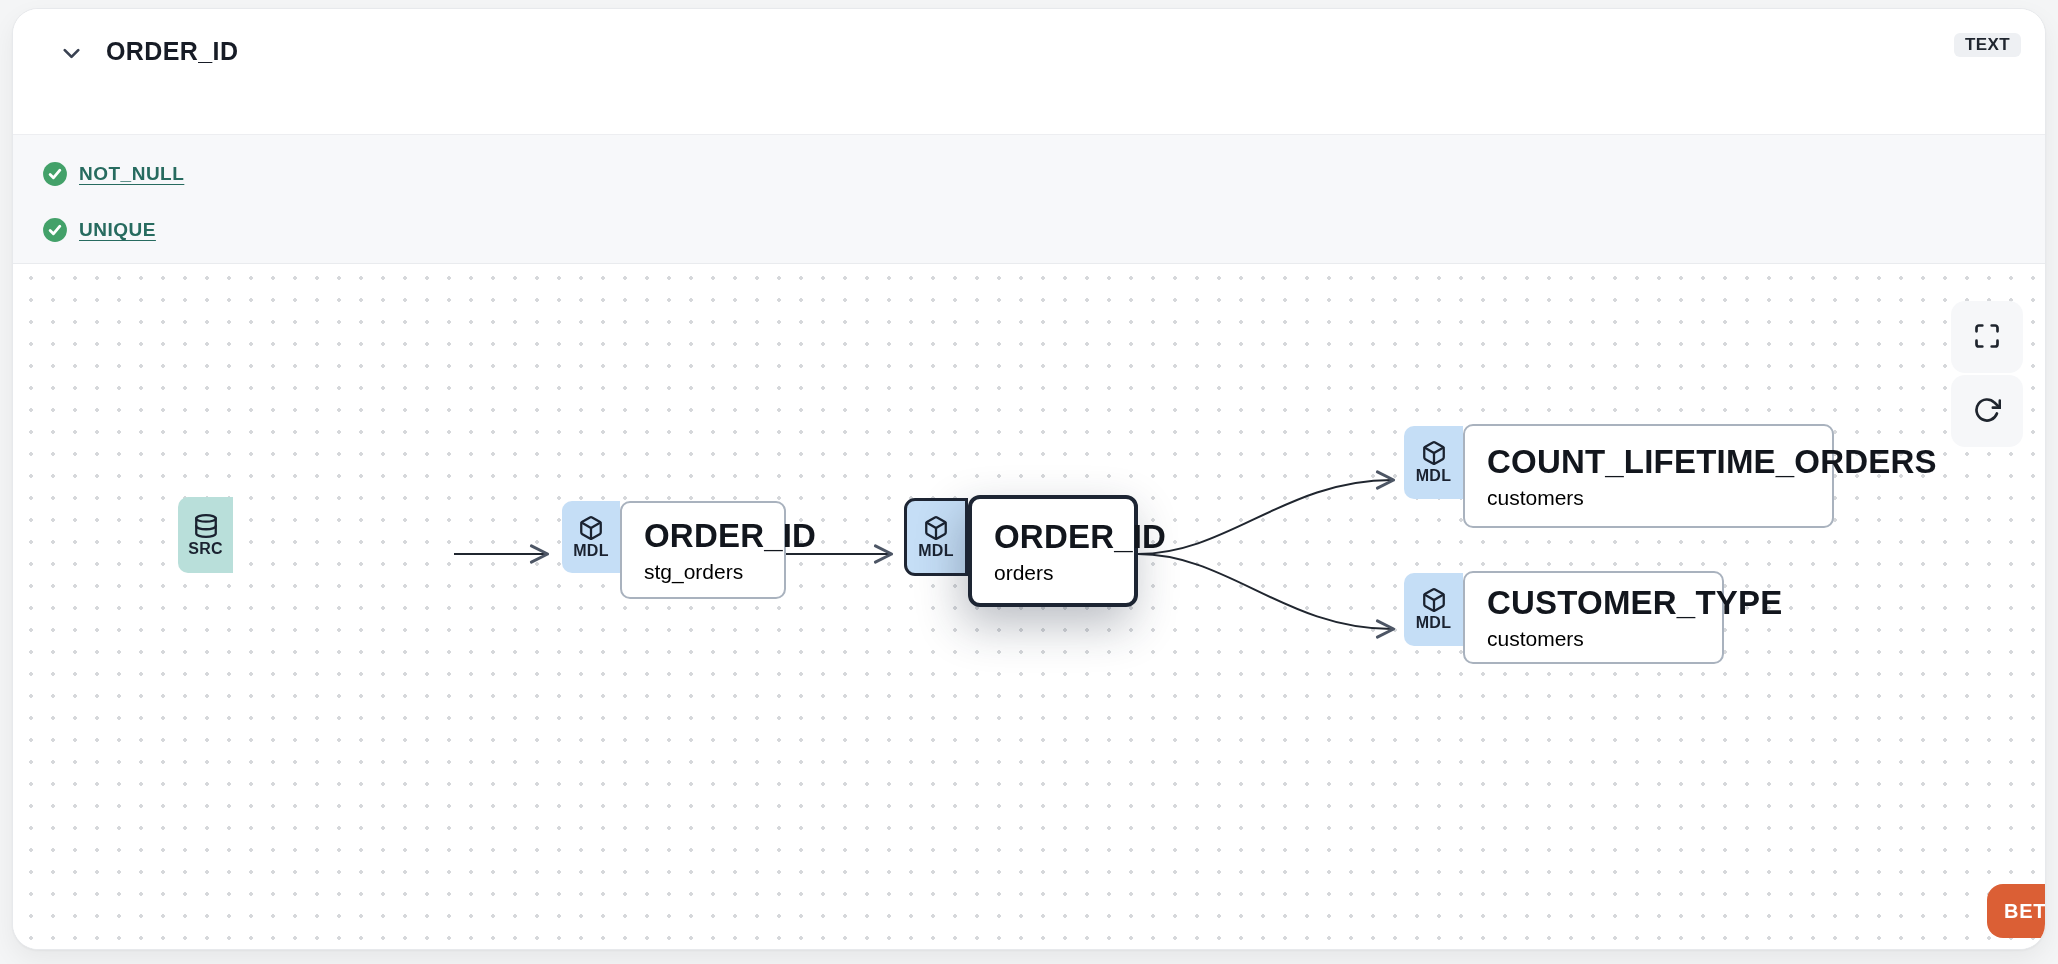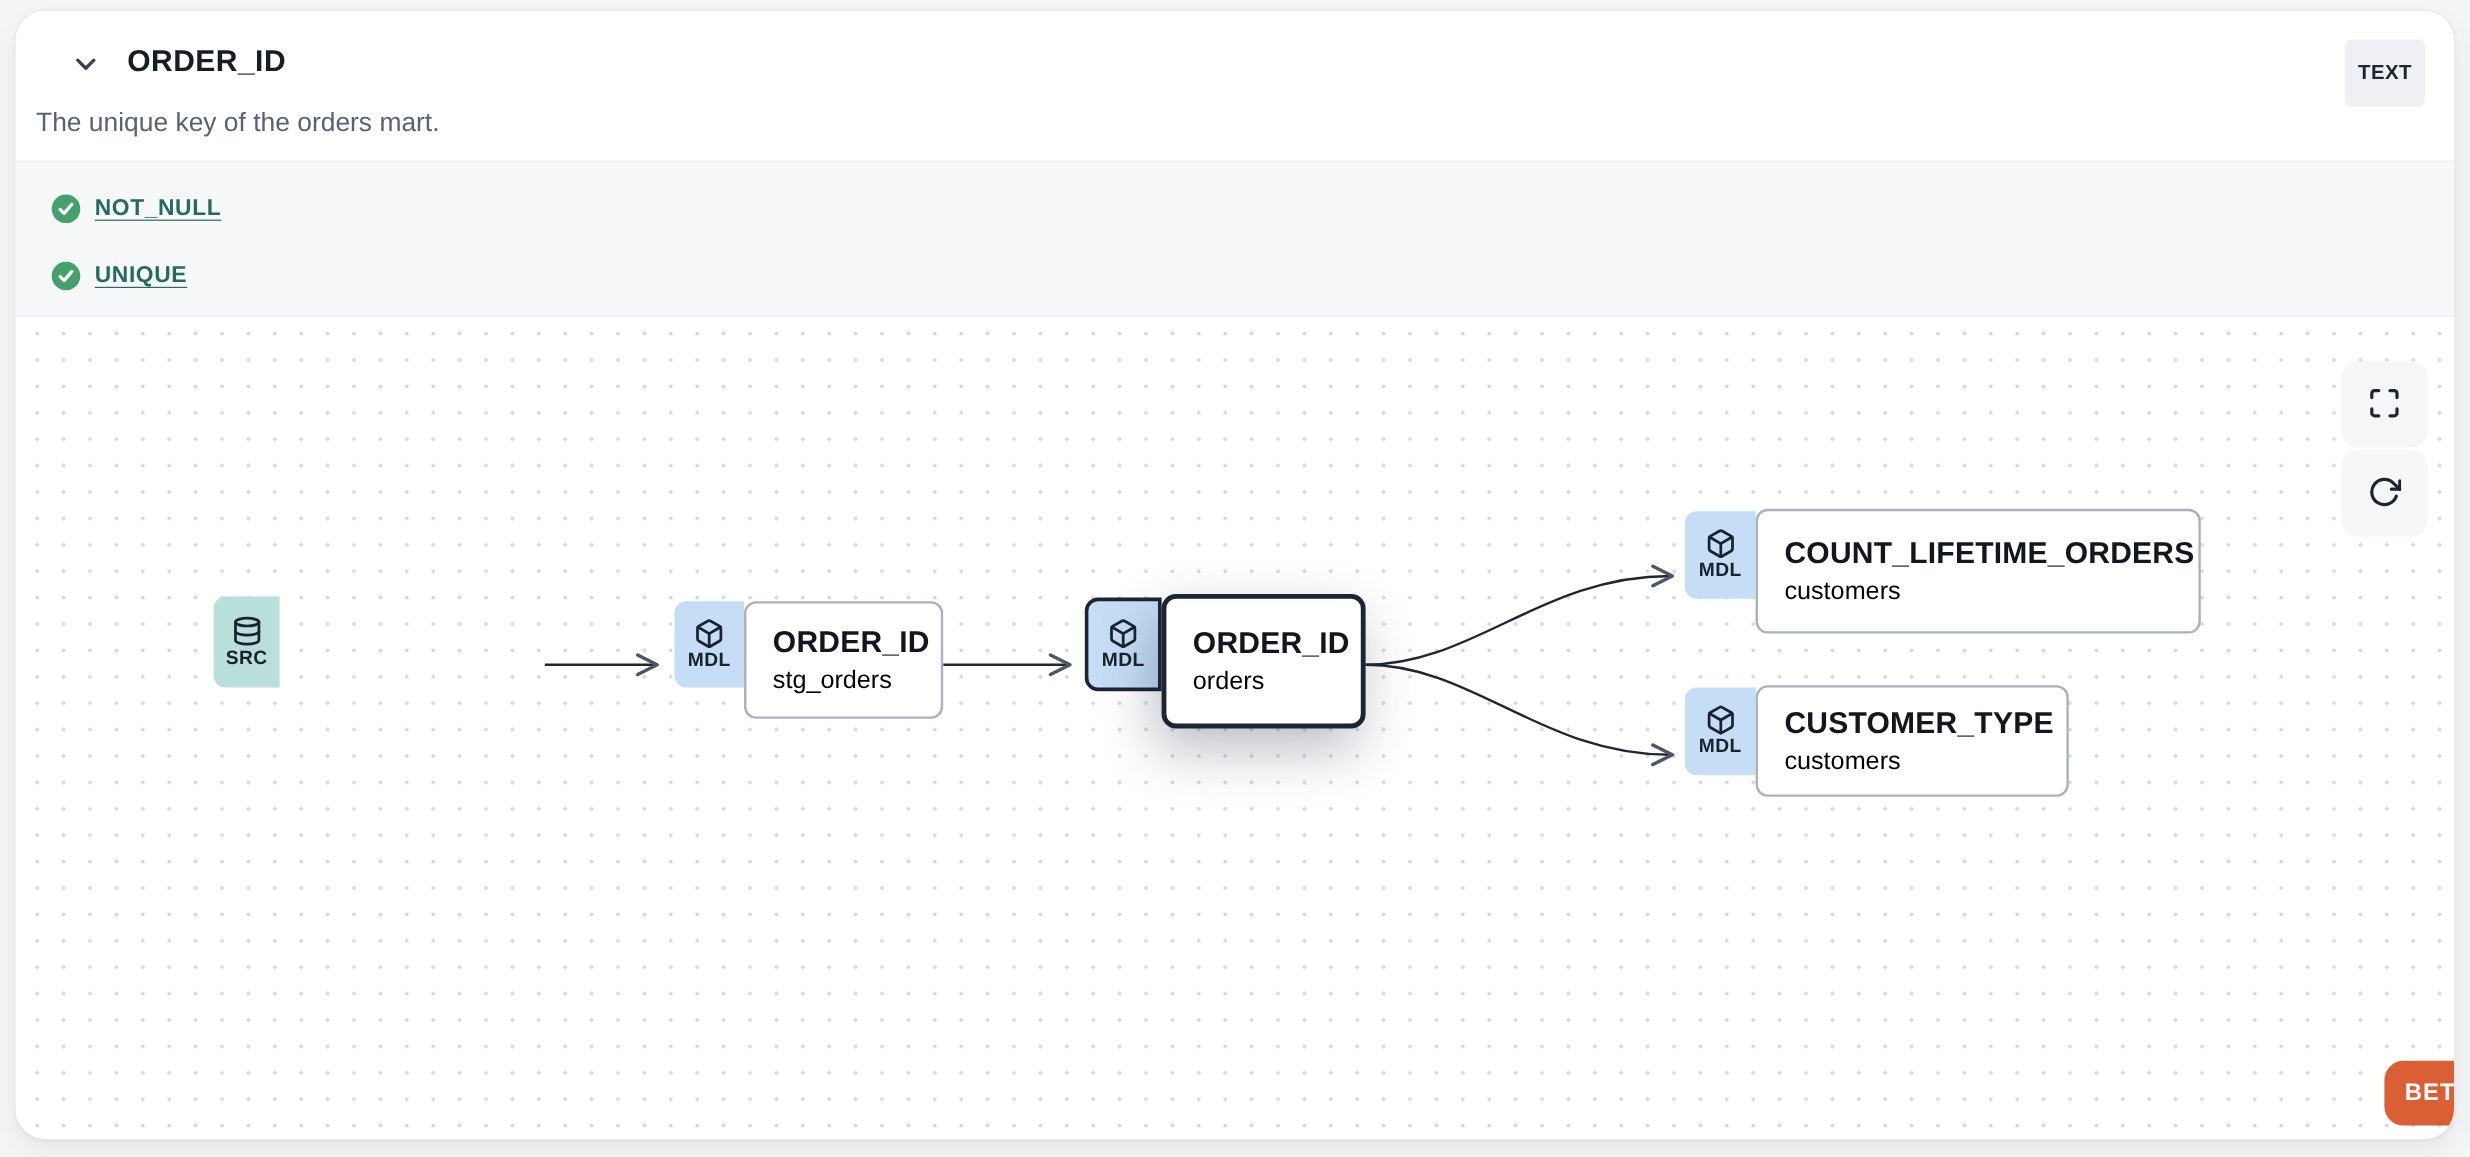--- a/index.html
+++ b/index.html
@@ -13,21 +13,21 @@
 
   
   .header { position:absolute; left:0; top:0; width:100%; height:125px; background:#fff; }
   .chevron-btn { position:absolute; left:36px; top:26px; width:44px; height:40px;
                  background:transparent; border:none; cursor:pointer;
                  display:flex; align-items:center; justify-content:center; color:#3a4252; }
   .page-title { position:absolute; left:93px; top:28px; font-size:25px; font-weight:700;
                 color:#171c26; letter-spacing:.4px; }
   .type-badge { position:absolute; right:24px; top:24px; background:#eef0f3; color:#20262f;
                 font-size:17px; font-weight:700; letter-spacing:.4px;
-                padding:18px 11px; border-radius:6px; }
+                padding:2px 11px; border-radius:6px; }
   .description { position:absolute; left:17px; top:80px; font-size:22px; color:#596273; }
 
   
   .tests { position:absolute; left:0; top:125px; width:100%; height:130px;
            background:#f7f8fa; border-top:1px solid #edeef1; border-bottom:1px solid #e9ebee;
            padding:26px 0 0 29px; }
   .test-row { display:flex; align-items:center; gap:11px; height:26px; margin-bottom:30px; }
   .check-icon { width:26px; height:26px; flex:0 0 26px; display:block; }
   .test-link { font-size:19px; font-weight:700; color:#276b5f; letter-spacing:.5px;
                text-decoration:underline; text-underline-offset:4px; cursor:pointer; }
@@ -42,21 +42,21 @@
             justify-content:center; gap:1px; border-radius:10px 0 0 10px; color:#1a2230;
             z-index:1; cursor:pointer; }
   .nbadge .btext { font-size:16px; font-weight:700; letter-spacing:.3px; }
   .nbadge.src { background:#b9dfda; }
   .nbadge.mdl { background:#c5def6; }
   .nbadge svg { display:block; }
 
   .ncard { position:absolute; background:#ffffff; border:2px solid #a9b2be; border-radius:10px;
            display:flex; flex-direction:column; justify-content:center; gap:5px;
            padding-left:22px; z-index:2; cursor:pointer; }
-  .ntitle { font-size:25px; font-weight:700; color:#12161d; letter-spacing:.2px; white-space:nowrap; }
+  .ntitle { font-size:33px; font-weight:700; color:#12161d; letter-spacing:.2px; white-space:nowrap; }
   .nsub   { font-size:21px; color:#000000; white-space:nowrap; }
 
   .nbadge.selected { border:3px solid #1d2533; border-radius:11px 0 0 11px; }
   .ncard.selected  { border:4px solid #1d2533; border-radius:12px;
                      box-shadow:-6px 18px 46px rgba(30,40,58,.30); }
 
   
   .ctrl-btn { position:absolute; left:1938px; width:72px; height:72px; background:#f6f7f9;
               border:none; border-radius:14px; display:flex; align-items:center;
               justify-content:center; color:#1f252e; cursor:pointer; }
@@ -72,21 +72,20 @@
   <div class="header">
     <button class="chevron-btn">
       <span>
         <svg width="27" height="27" viewBox="0 0 24 24" fill="none" stroke="currentColor" stroke-width="2.4" stroke-linecap="round" stroke-linejoin="round">
             <polyline points="6 9 12 15 18 9"></polyline>
           </svg>
       </span>
     </button>
     <div class="page-title">ORDER_ID</div>
     <div class="type-badge">TEXT</div>
-    <div class="description">The unique key of the orders mart.</div>
   </div>
 
   <div class="tests">
     <div class="test-row">
       <svg class="check-icon" viewBox="0 0 24 24">
         <circle cx="12" cy="12" r="11" fill="#43a169"></circle>
         <polyline points="7.5 12.5 10.5 15.5 16.5 8.5" fill="none" stroke="#ffffff" stroke-width="2.6" stroke-linecap="round" stroke-linejoin="round"></polyline>
       </svg>
       <a class="test-link">NOT_NULL</a>
     </div>

